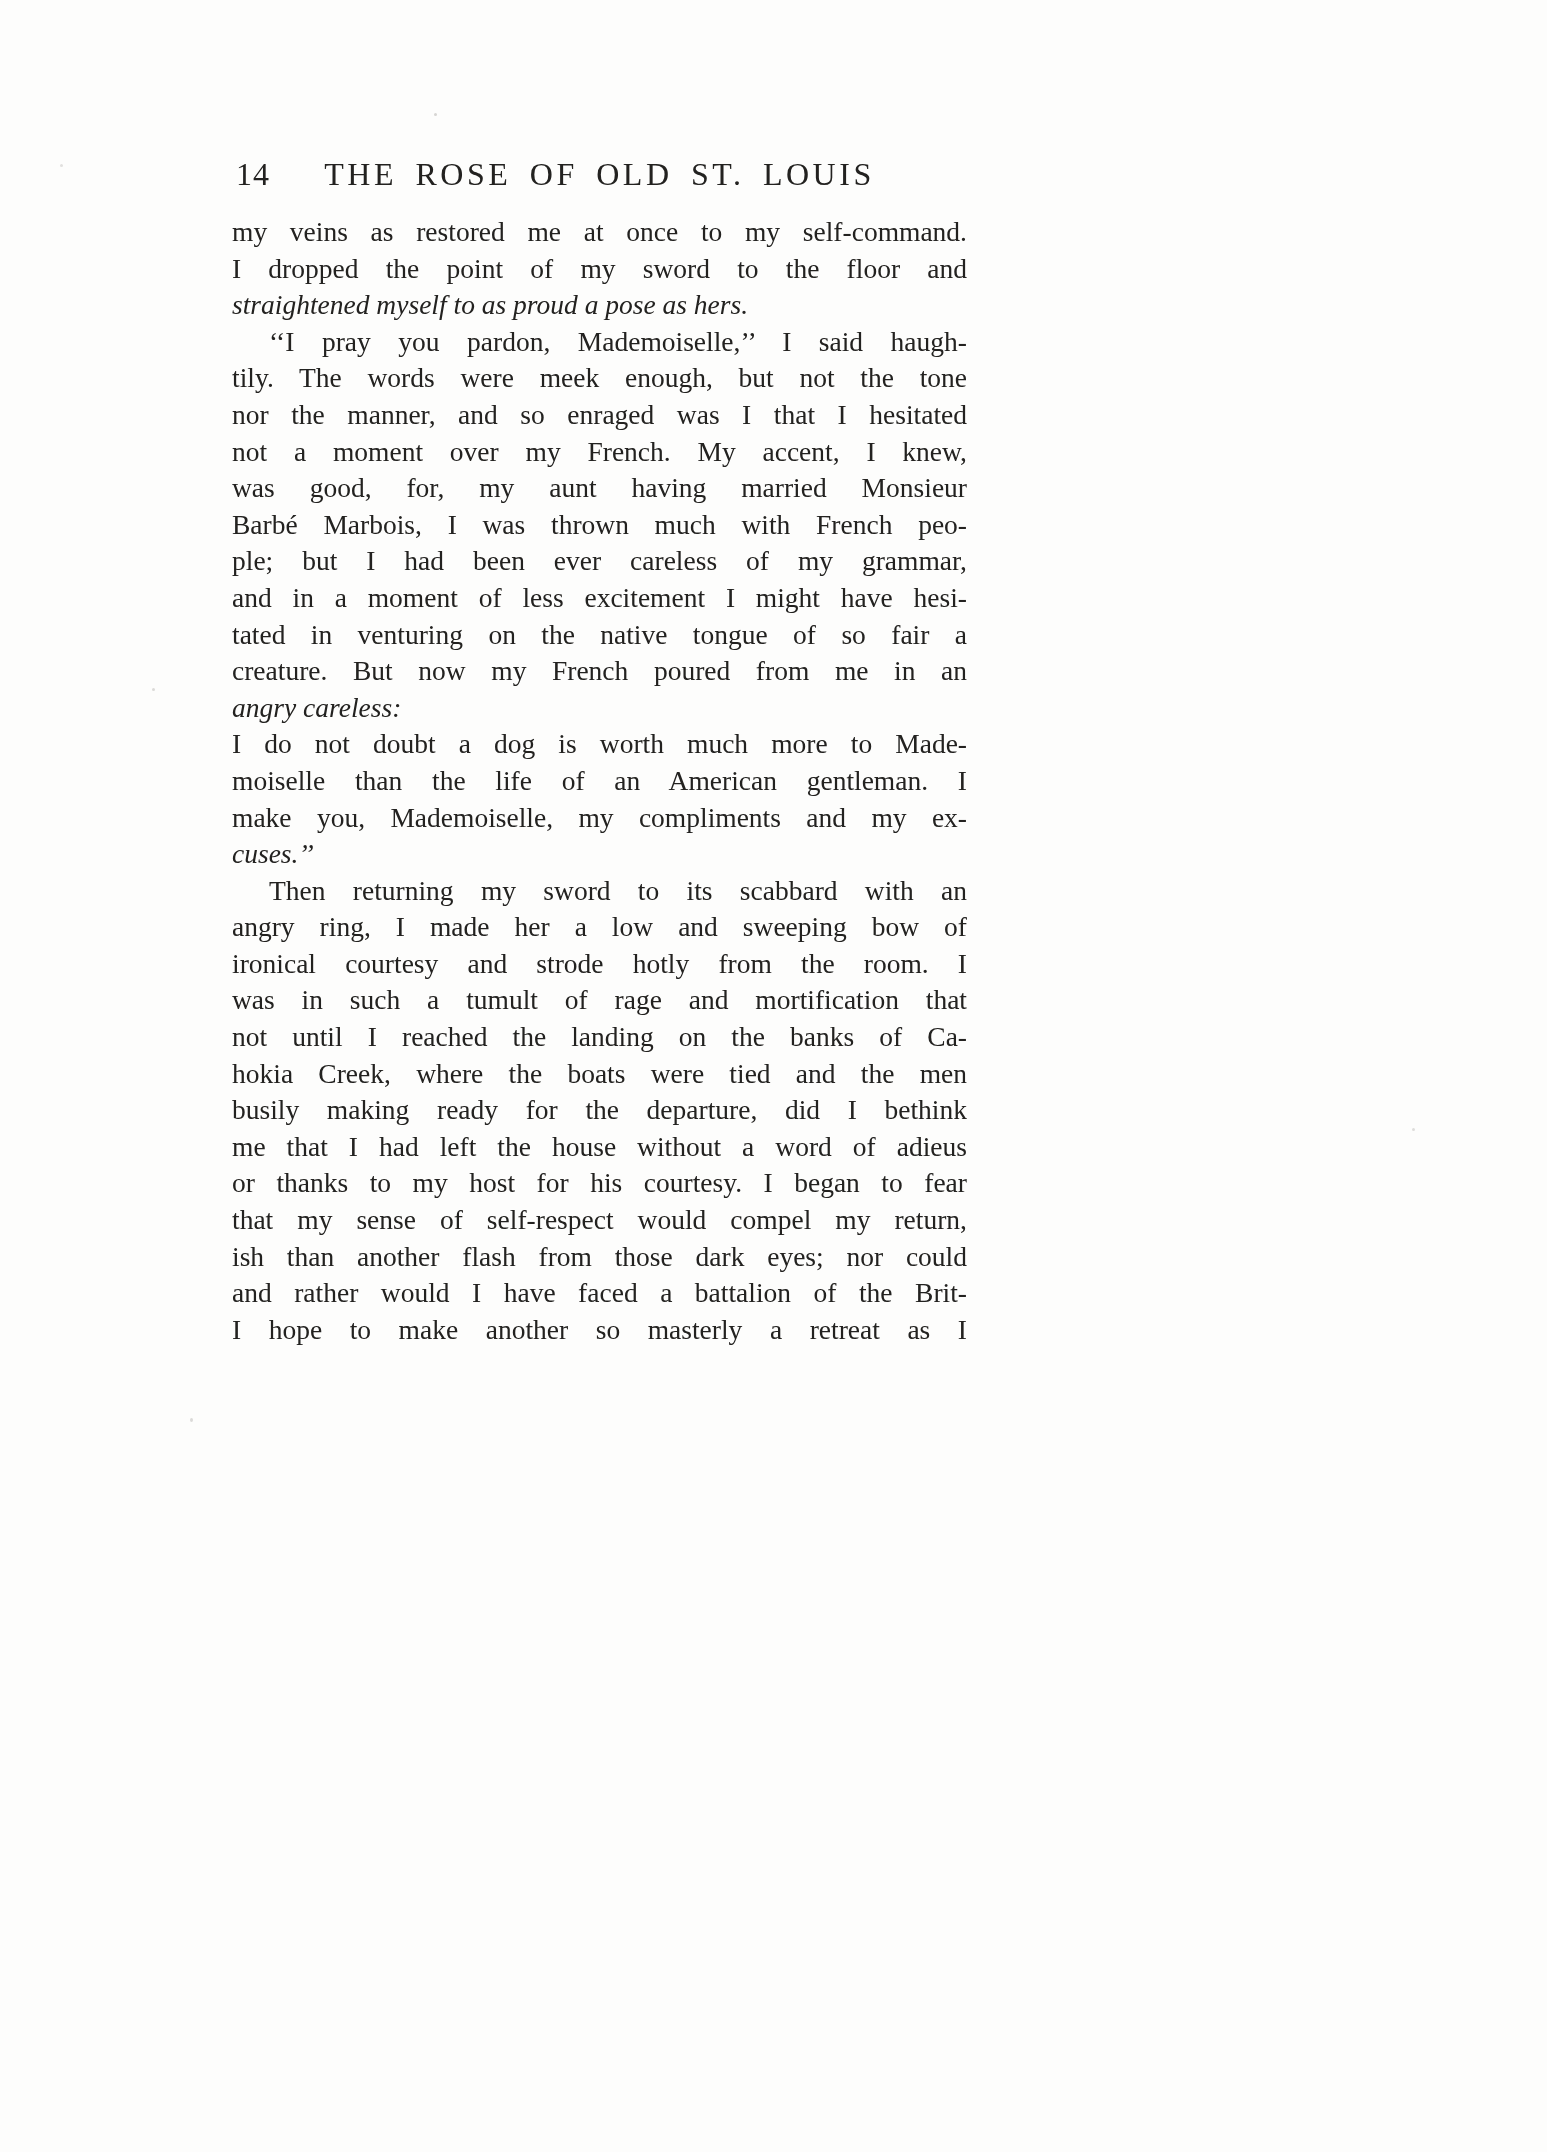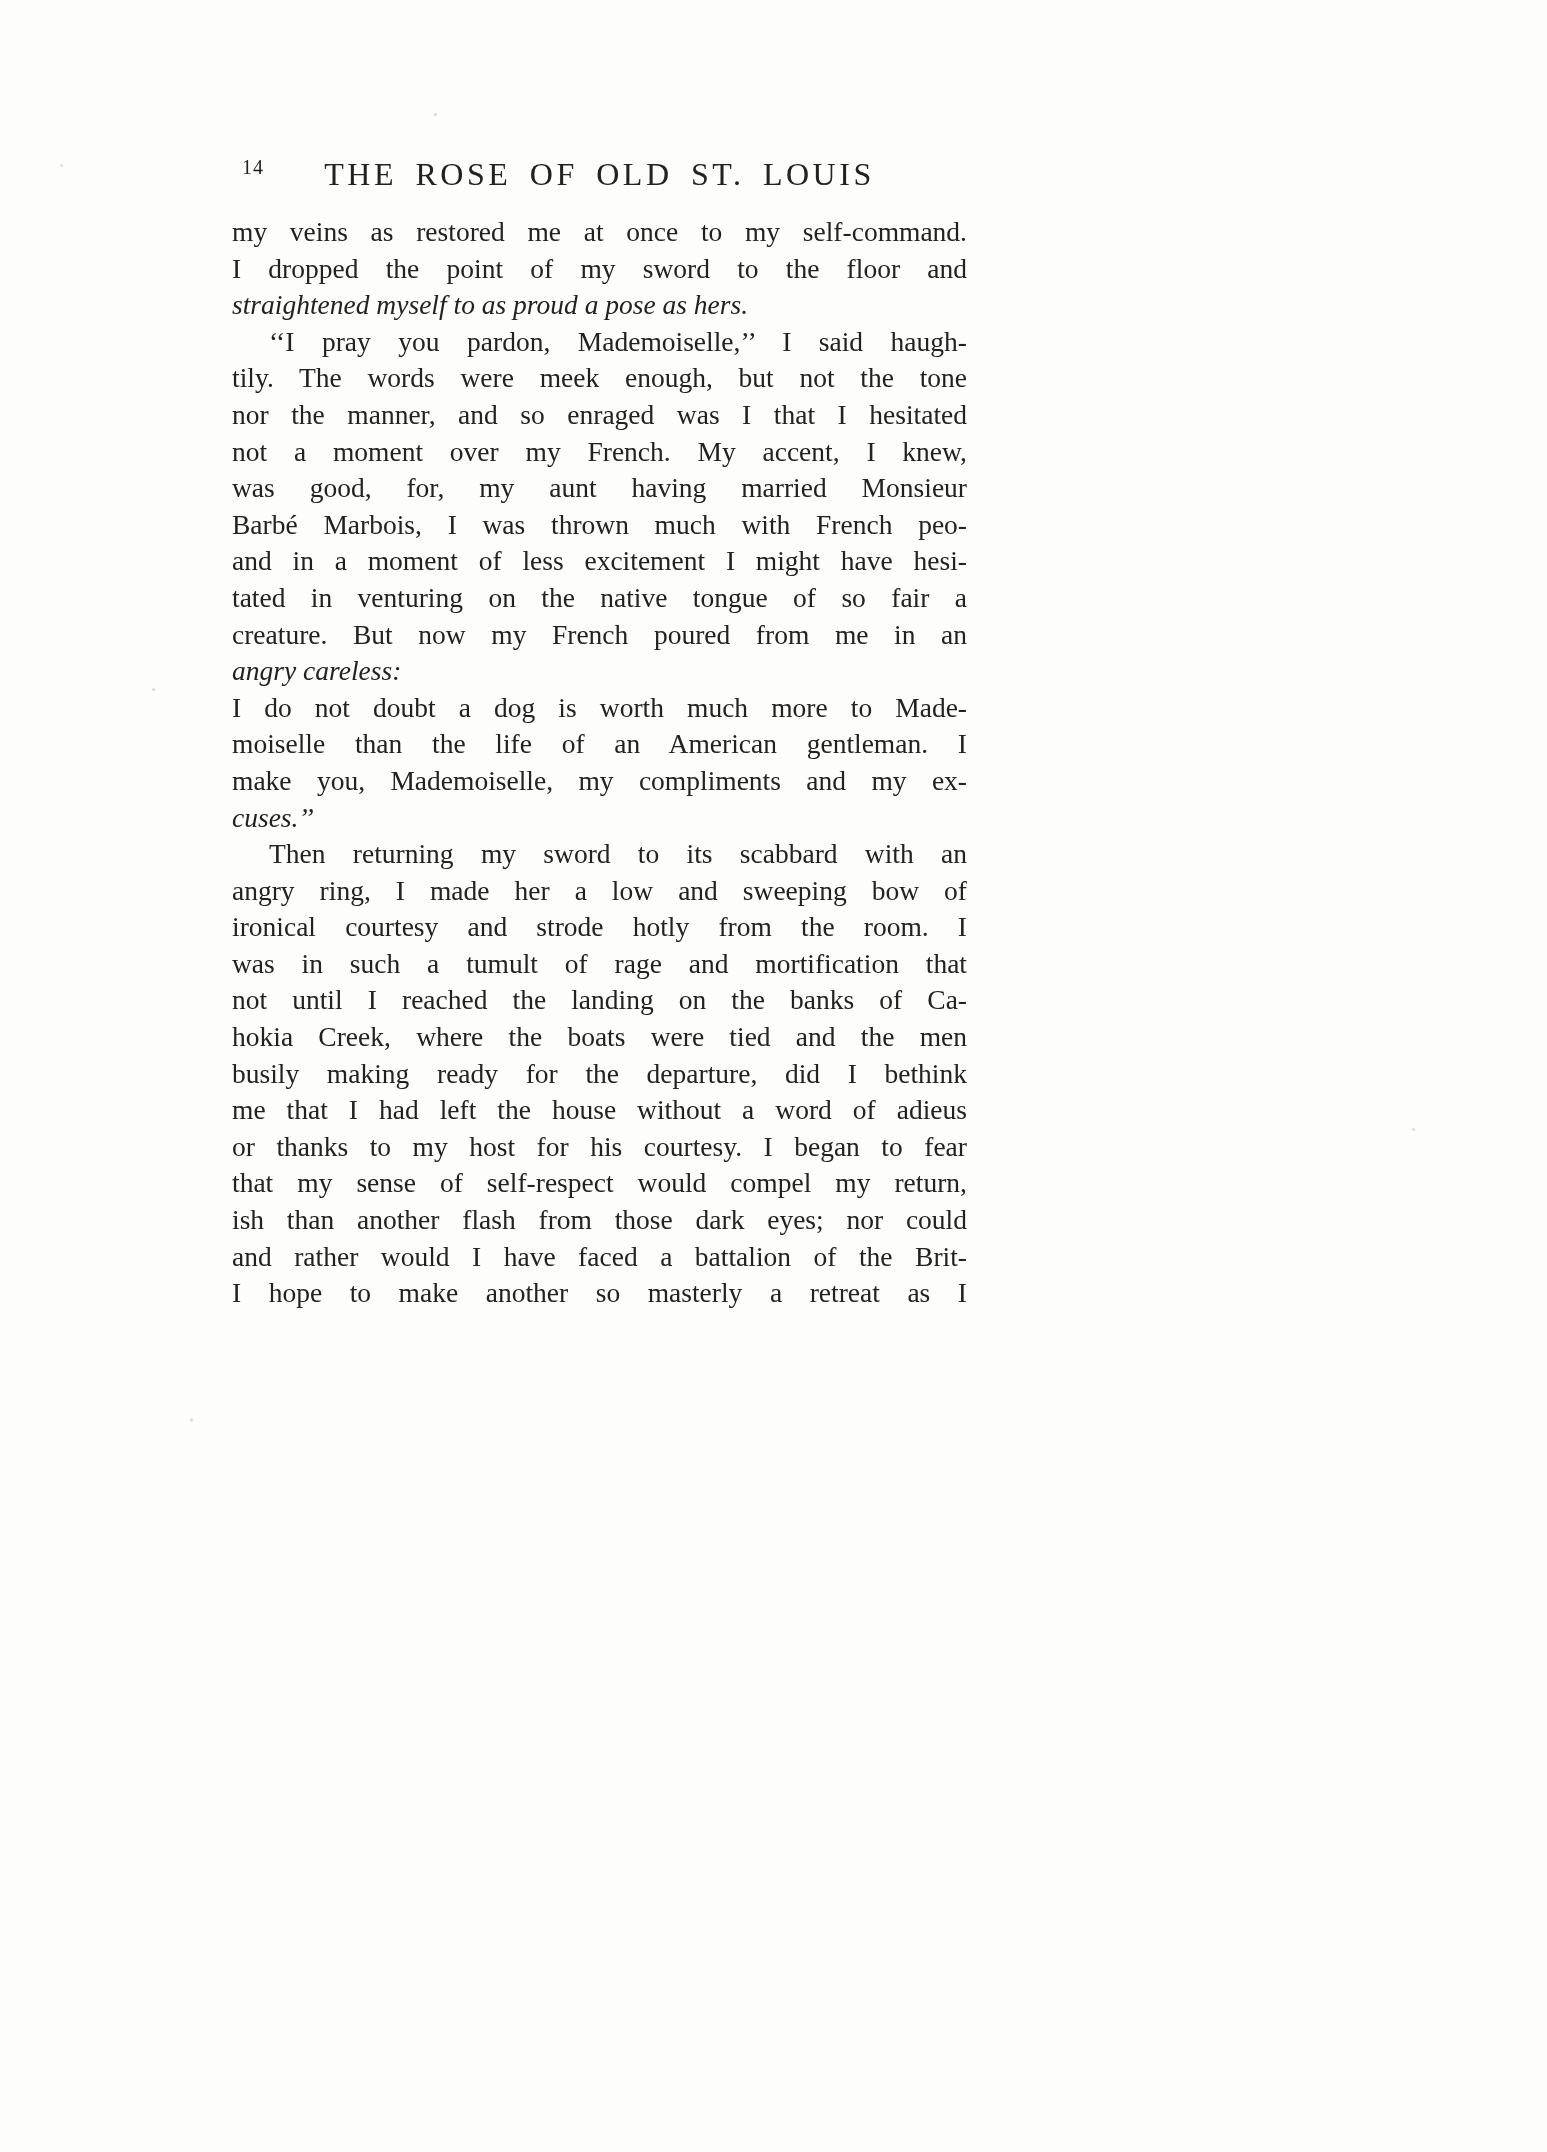--- a/index.html
+++ b/index.html
@@ -21,23 +21,23 @@
   }
   .header {
     position: absolute;
     left: 232px;
     top: 156px;
     width: 735px;
     height: 38px;
   }
   .pagenum {
     position: absolute;
-    left: 10px;
+    left: 4px;
     top: 0;
-    font-size: 20px;
+    font-size: 32px;
     letter-spacing: 1px;
   }
   .title {
     position: absolute;
     left: 0;
     right: 0;
     top: 0;
     text-align: center;
     font-size: 32px;
     letter-spacing: 3.5px;
@@ -84,20 +84,21 @@
   <div class="text-block">
       <div class="line">my veins as restored me at once to my self-command.</div>
       <div class="line">I dropped the point of my sword to the floor and</div>
       <div class="line flush">straightened myself to as proud a pose as hers.</div>
       <div class="line indent">‘‘I pray you pardon, Mademoiselle,’’ I said haugh-</div>
       <div class="line">tily.  The words were meek enough, but not the tone</div>
       <div class="line">nor the manner, and so enraged was I that I hesitated</div>
       <div class="line">not a moment over my French.  My accent, I knew,</div>
       <div class="line">was good, for, my aunt having married Monsieur</div>
       <div class="line">Barbé Marbois, I was thrown much with French peo-</div>
+      <div class="line">ple; but I had been ever careless of my grammar,</div>
       <div class="line">and in a moment of less excitement I might have hesi-</div>
       <div class="line">tated in venturing on the native tongue of so fair a</div>
       <div class="line">creature.  But now my French poured from me in an</div>
       <div class="line flush">angry careless:</div>
       <div class="line">I do not doubt a dog is worth much more to Made-</div>
       <div class="line">moiselle than the life of an American gentleman.  I</div>
       <div class="line">make you, Mademoiselle, my compliments and my ex-</div>
       <div class="line flush">cuses.’’</div>
       <div class="line indent">Then returning my sword to its scabbard with an</div>
       <div class="line">angry ring, I made her a low and sweeping bow of</div>

